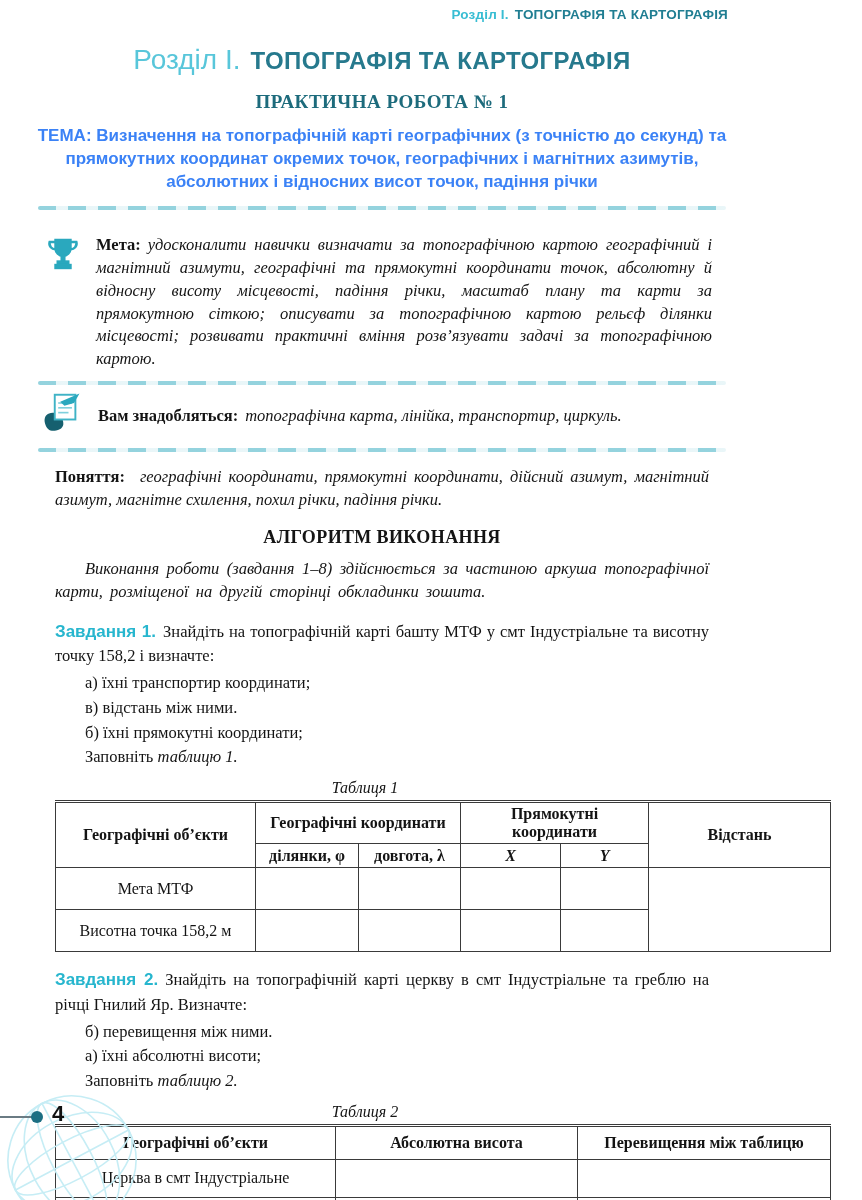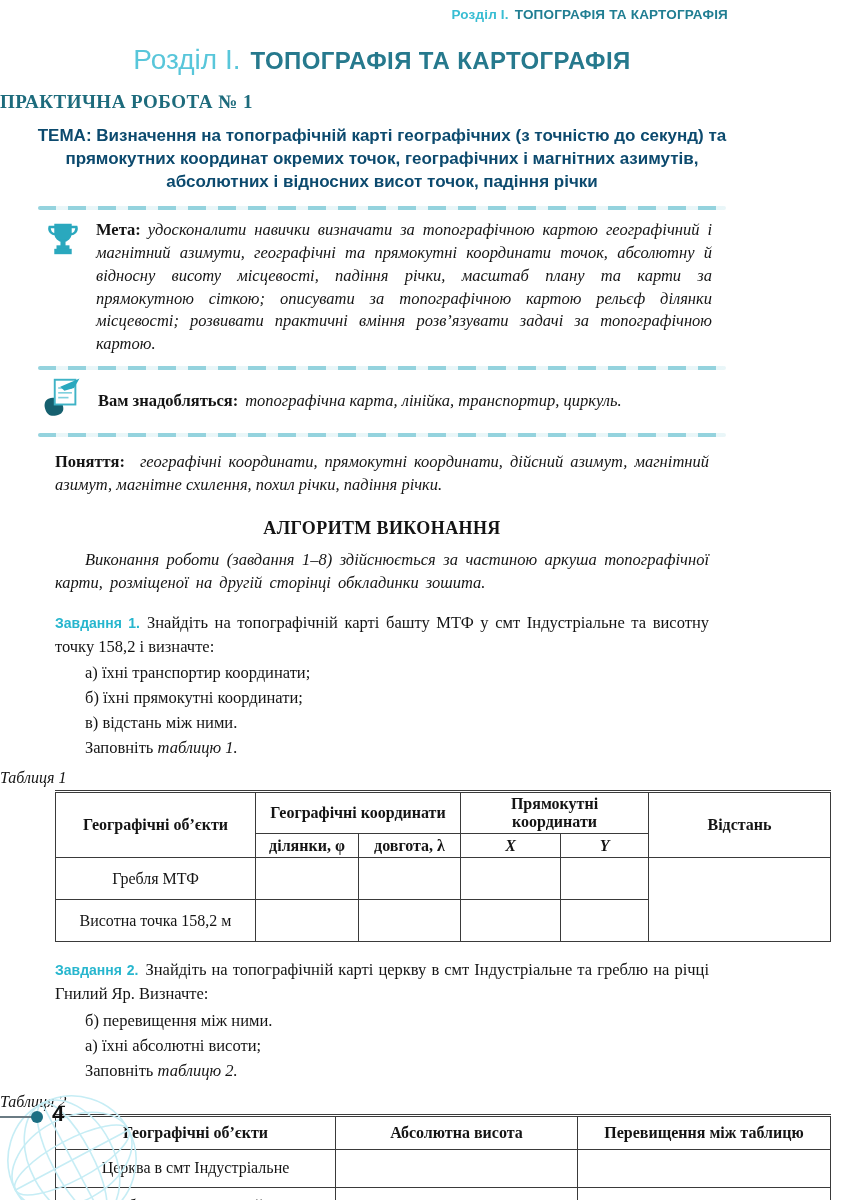--- a/index.html
+++ b/index.html
@@ -18,76 +18,76 @@
   }
   .running-head .rh1{color:#38bdd3;margin-right:6px;}
   .running-head .rh2{color:#207e92;}
 
   
   .main-title{text-align:center;padding-top:44px;white-space:nowrap;}
   .mt1{font-family:"Liberation Sans", sans-serif;color:#58c6da;font-size:28px;margin-right:10px;}
   .mt2{font-family:"Liberation Sans", sans-serif;color:#26798d;font-weight:bold;font-size:24px;letter-spacing:.4px;}
 
   .pr-heading{
-    margin-top:15px;
+    text-align:center;margin-top:15px;
     font-weight:bold;font-size:19px;color:#1d6b7c;letter-spacing:.5px;
   }
 
   .tema{
     width:724px;margin:12px auto 0;text-align:center;
     font-family:"Liberation Sans", sans-serif;font-weight:bold;
-    font-size:17px;line-height:1.34;color:#0c4a6e;
+    font-size:17px;line-height:1.34;color:#3b82f6;
   }
 
   
   .rule{
     height:4px;margin:0 38px;border-radius:2px;
     background:repeating-linear-gradient(90deg,
       rgba(42,167,189,.50) 0 18px, rgba(42,167,189,.10) 18px 30px);
   }
   .rule.r-top{margin-top:13px;}
 
   
-  .meta-box{display:flex;gap:12px;margin:0 38px;padding:9px 14px 10px 6px;align-items:flex-start;}
+  .meta-box{display:flex;gap:12px;margin:0 38px;padding:24px 14px 10px 6px;align-items:flex-start;}
   .meta-icon{flex:0 0 40px;padding-top:2px;}
   .meta-text{
     font-size:16.5px;font-style:italic;text-align:justify;line-height:1.38;
     word-spacing:2px;
   }
   .lead-label{font-weight:bold;font-style:normal;margin-right:7px;}
 
   
   .supplies-box{display:flex;gap:12px;margin:0 38px;padding:7px 14px 8px 4px;align-items:center;min-height:48px;}
   .supplies-icon{flex:0 0 44px;}
   .supplies-text{font-size:16.5px;}
   .supplies-text .it{font-style:italic;}
 
   
   .concepts{margin:13px 55px 0;font-size:16.5px;text-align:justify;line-height:1.42;}
   .concepts .it{font-style:italic;margin-left:8px;}
 
-  .algo-heading{text-align:center;font-weight:bold;font-size:18px;margin-top:21px;letter-spacing:.4px;}
+  .algo-heading{text-align:center;font-weight:bold;font-size:18px;margin-top:15px;letter-spacing:.4px;}
   .algo-intro{
     margin:9px 55px 8px;text-indent:30px;font-style:italic;font-size:16.5px;
     text-align:justify;line-height:1.42;word-spacing:3px;
   }
 
   
   .task{margin:16px 55px 0;font-size:16.5px;text-align:justify;line-height:1.45;}
   .task-label{
     font-family:"Liberation Sans", sans-serif;font-weight:bold;color:#27b6ce;
-    font-size:14px;margin-right:7px;
+    font-size:17px;margin-right:7px;
   }
   .task-items{margin:3px 0 0 30px;}
   .task-items .ti{line-height:1.5;}
   .task-fill{margin-left:30px;line-height:1.5;}
   .task-fill .it{font-style:italic;}
 
   
-  .tbl-caption{margin:9px 34px 3px 0;text-align:left;font-style:italic;font-size:16px;}
+  .tbl-caption{margin:9px 34px 3px 0;text-align:center;font-style:italic;font-size:16px;}
 
   
   table{border-collapse:collapse;table-layout:fixed;margin-left:55px;width:775px;font-size:16px;}
   th,td{border:1px solid #3a3a3a;padding:2px 6px;text-align:center;vertical-align:middle;}
   table{border-top:3px double #3a3a3a;}
   th{font-weight:bold;}
   .t1 .grp{height:40px;}
   .t1 .sub{height:24px;}
   .t1 td{height:37px;}
   .sub-xy{font-style:italic;}
@@ -165,22 +165,22 @@
   </div>
 
   <div class="algo-heading">АЛГОРИТМ ВИКОНАННЯ</div>
 
   <div class="algo-intro">Виконання роботи (завдання 1–8) здійснюється за частиною аркуша топографічної карти, розміщеної на другій сторінці обкладинки зошита.</div>
 
   <div class="task">
     <span class="task-label">Завдання 1.</span><span>Знайдіть на топографічній карті башту МТФ у смт Індустріальне та висотну точку 158,2 і визначте:</span>
     <div class="task-items">
       <div class="ti">а) їхні транспортир координати;</div>
+      <div class="ti">в) відстань між ними.</div>
       <div class="ti">б) їхні прямокутні координати;</div>
-      <div class="ti">в) відстань між ними.</div>
     </div>
     <div class="task-fill">
       <span>Заповніть</span>
       <span class="it">таблицю 1.</span>
     </div>
   </div>
 
   <div class="tbl-caption">Таблиця 1</div>
 
   <table class="t1">
@@ -199,21 +199,21 @@
       <th colspan="2">Прямокутні координати</th>
       <th rowspan="2">Відстань</th>
     </tr>
     <tr class="sub">
       <th>ділянки, φ</th>
       <th>довгота, λ</th>
       <th class="sub-xy">X</th>
       <th class="sub-xy">Y</th>
     </tr>
     <tr>
-      <td>Гребля МТФ</td>
+      <td>Мета МТФ</td>
       <td></td>
       <td></td>
       <td></td>
       <td></td>
       <td rowspan="2"></td>
     </tr>
     <tr>
       <td>Висотна точка 158,2 м</td>
       <td></td>
       <td></td>

